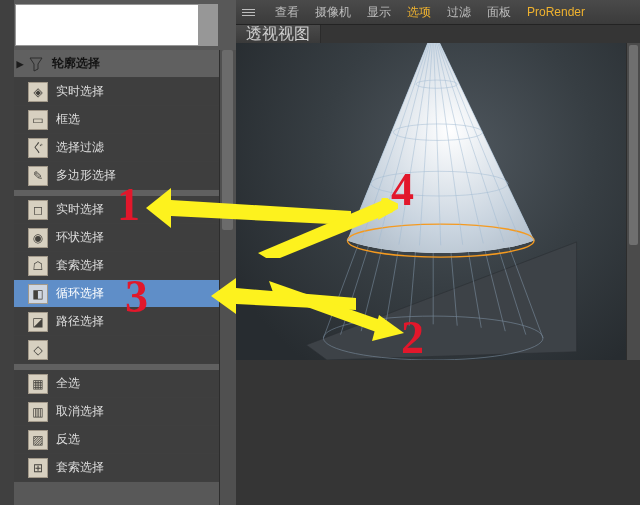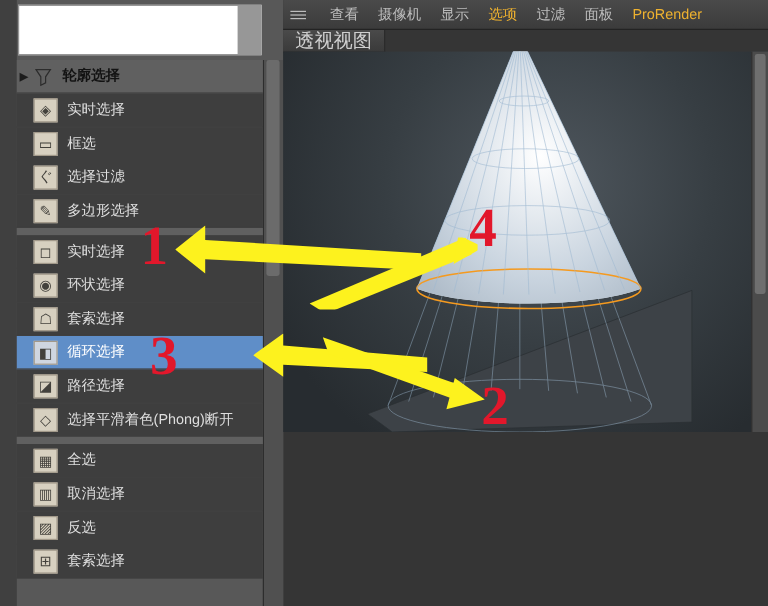--- a/index.html
+++ b/index.html
@@ -98,21 +98,20 @@
       <div class="subitem sel">
         <span class="ico">◧</span>
         <span>循环选择</span>
         </div>
       <div class="subitem">
         <span class="ico">◪</span>
         <span>路径选择</span>
         </div>
       <div class="subitem">
         <span class="ico">◇</span>
-        <span>选择平滑着色(Phong)断开</span>
         </div>
 
       <div style="height:6px;background:#606060"></div>
 
       <div class="subitem">
         <span class="ico">▦</span>
         <span>全选</span>
         </div>
       <div class="subitem">
         <span class="ico">▥</span>

